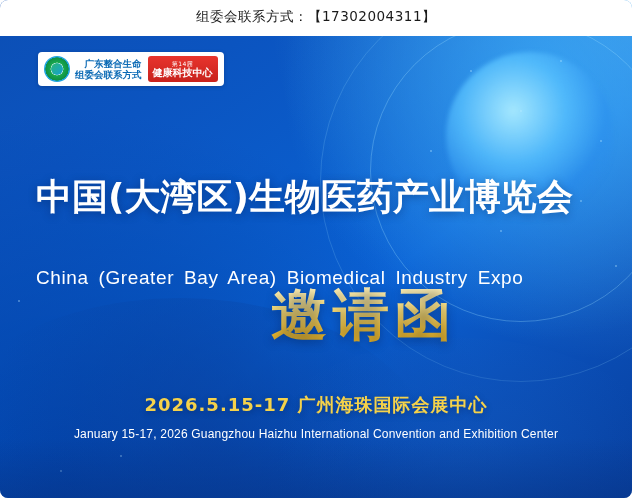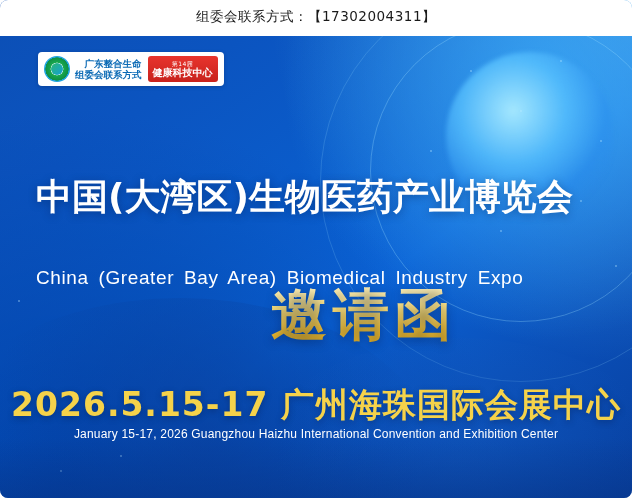--- a/index.html
+++ b/index.html
@@ -125,21 +125,21 @@
     background:linear-gradient(180deg,#fff6c9 0%, #ffe27a 40%, #f7c331 72%, #e0a818 100%);
     -webkit-background-clip:text;background-clip:text;color:transparent;
     letter-spacing:6px;
     font-family:"DejaVu Sans","Liberation Sans",sans-serif;
     text-shadow:0 3px 10px rgba(0,20,60,.35);
     padding-left:48px;
   }
   
   .date-cn{
     position:absolute;left:0;top:390px;width:632px;text-align:center;z-index:5;
-    font-size:33px;line-height:30px;font-weight:bold;color:#f5d24a;
+    font-size:18px;line-height:30px;font-weight:bold;color:#f5d24a;
     letter-spacing:1px;font-family:"DejaVu Sans","Liberation Sans",sans-serif;
     text-shadow:0 2px 6px rgba(0,20,60,.35);
   }
   .date-en{
     position:absolute;left:0;top:426px;width:632px;text-align:center;z-index:5;
     font-size:12px;line-height:16px;color:#ffffff;letter-spacing:.2px;
     font-family:"Liberation Sans",sans-serif;
   }
   .bottom-fade{
     position:absolute;left:0;bottom:0;width:632px;height:60px;

